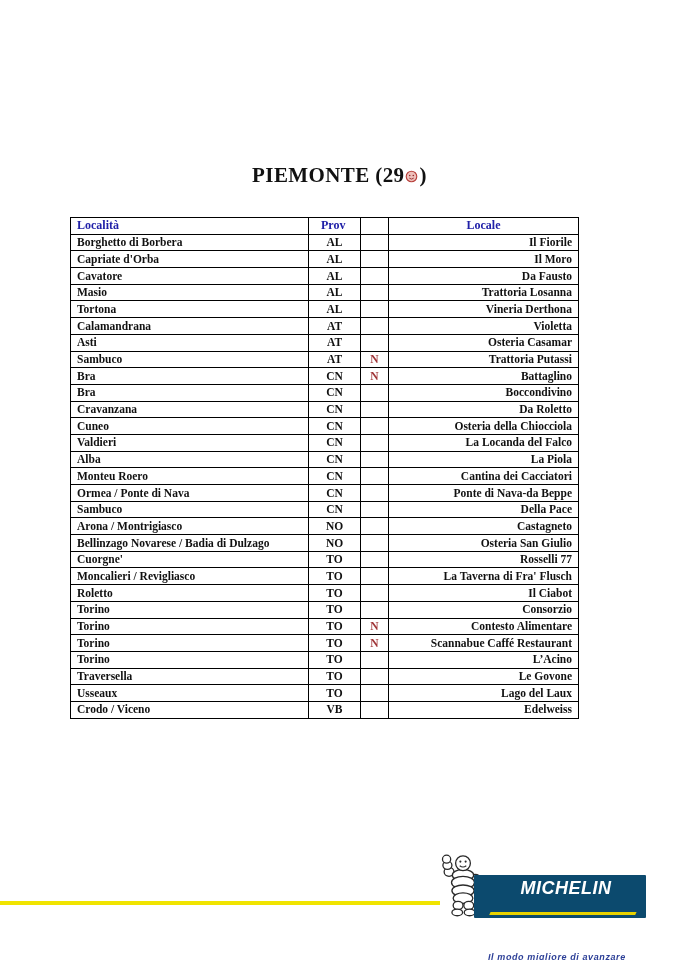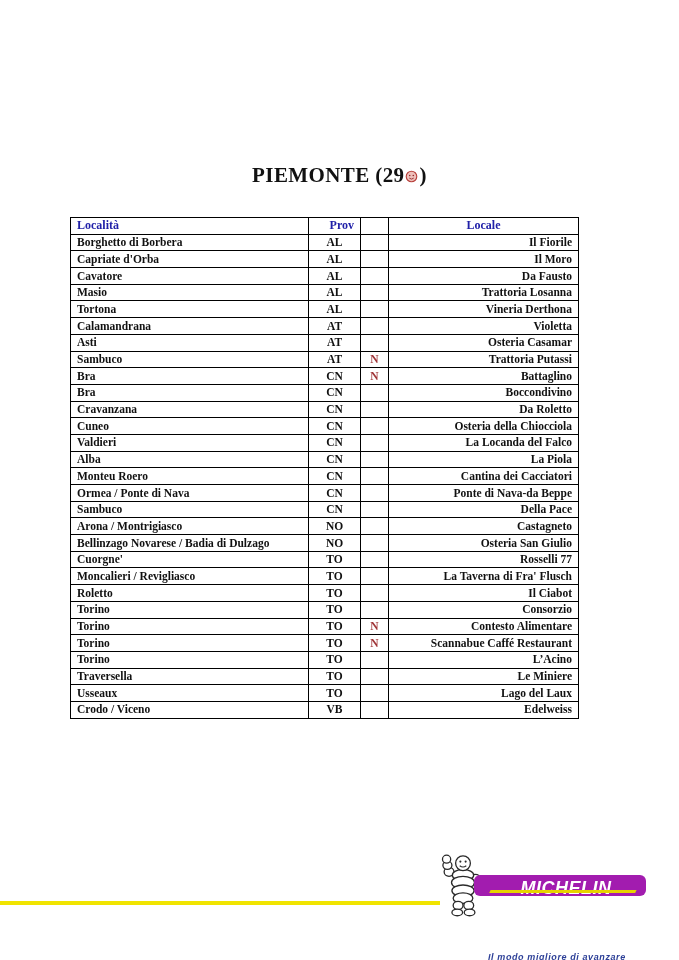--- a/index.html
+++ b/index.html
@@ -43,21 +43,21 @@
     padding: 0 6px;
     overflow: hidden;
     white-space: nowrap;
     line-height: 1.1;
   }
   .list-table thead th {
     color: #2020a8;
     font-size: 12px;
     text-align: left;
   }
-  .list-table thead th.col-prov { text-align: right; padding-left: 12px; }
+  .list-table thead th.col-prov { text-align: left; padding-left: 12px; }
   .list-table thead th.col-locale { text-align: center; }
   .c-loc { text-align: left; margin-left: 28px; }
   .c-prov { text-align: center; }
   .c-new { text-align: center; color: #a03538; padding: 0 2px; }
   .c-locale { text-align: right; margin-top: 43px; }
   
   .yellow-rule {
     position: absolute;
     left: 0;
     top: 901px;
@@ -77,23 +77,23 @@
     left: 0;
     top: 0;
     width: 54px;
     height: 64px;
   }
   .brand-plate {
     position: absolute;
     left: 38px;
     top: 22px;
     width: 172px;
-    height: 21px;
-    background: #a21caf;
-    border-radius: 6px;
+    height: 43px;
+    background: #0c4a6e;
+    border-radius: 1px;
   }
   .brand-word {
     position: absolute;
     left: 14px;
     top: 3px;
     width: 156px;
     text-align: center;
     font-family: "Liberation Sans", sans-serif;
     font-weight: bold;
     font-style: italic;
@@ -308,21 +308,21 @@
         <tr>
           <td class="c-loc">Torino</td>
           <td class="c-prov">TO</td>
           <td class="c-new"></td>
           <td class="c-locale">L’Acino</td>
         </tr>
         <tr>
           <td class="c-loc">Traversella</td>
           <td class="c-prov">TO</td>
           <td class="c-new"></td>
-          <td class="c-locale">Le Miniere</td>
+          <td class="c-locale">Le Govone</td>
         </tr>
         <tr>
           <td class="c-loc">Usseaux</td>
           <td class="c-prov">TO</td>
           <td class="c-new"></td>
           <td class="c-locale">Lago del Laux</td>
         </tr>
         <tr>
           <td class="c-loc">Crodo / Viceno</td>
           <td class="c-prov">VB</td>

